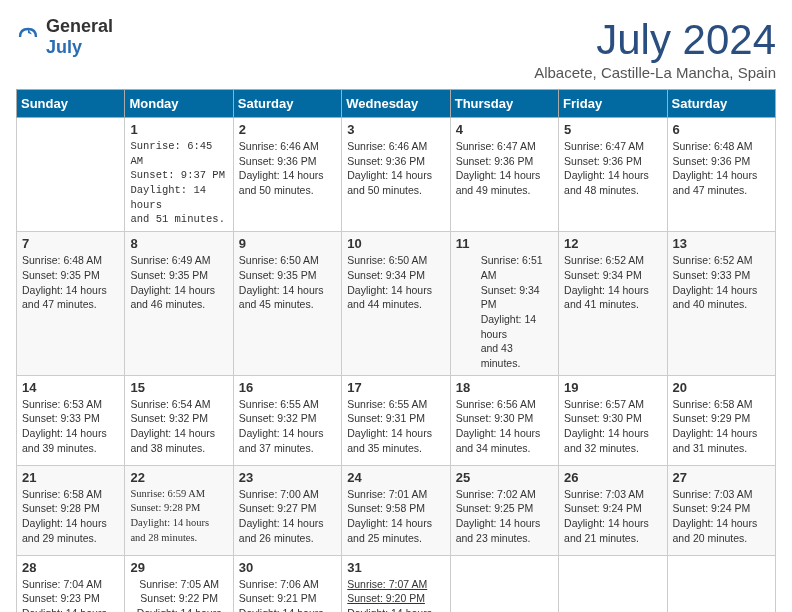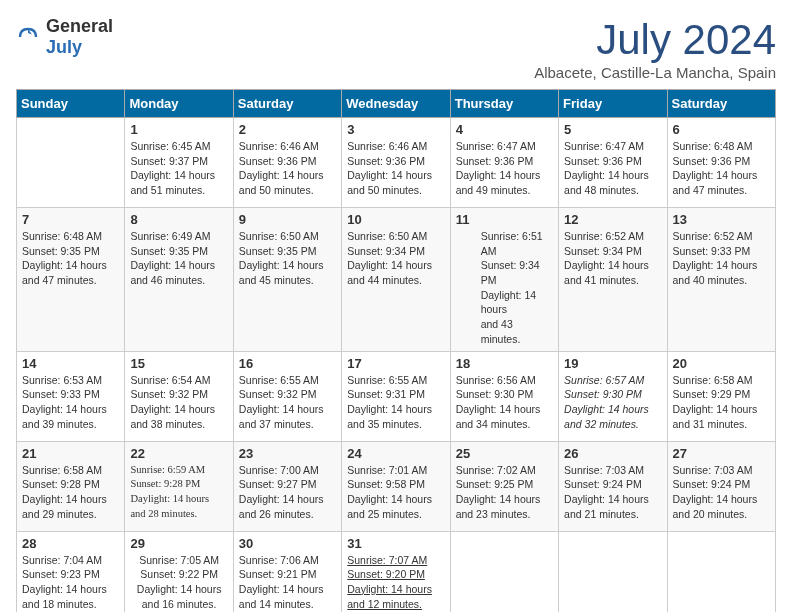--- a/index.html
+++ b/index.html
@@ -101,21 +101,21 @@
         <th>Thursday</th>
         <th>Friday</th>
         <th>Saturday</th>
       </tr>
   </thead>
   <tbody id="calendar-body">
   <tr>
         <td class="empty-cell"></td>
         <td>
           <span class="day-num">1</span>
-          <div class="day-info" style="white-space: pre-line;">Sunrise: 6:45 AM
+          <div class="day-info" style="white-space: pre-line; font-family: Liberation Mono, monospace;">Sunrise: 6:45 AM
 Sunset: 9:37 PM
 Daylight: 14 hours
 and 51 minutes.</div>
         </td>
         <td>
           <span class="day-num">2</span>
           <div class="day-info" style="white-space: pre-line;">Sunrise: 6:46 AM
 Sunset: 9:36 PM
 Daylight: 14 hours
 and 50 minutes.</div>
@@ -231,21 +231,21 @@
         </td>
         <td>
           <span class="day-num">18</span>
           <div class="day-info" style="white-space: pre-line;">Sunrise: 6:56 AM
 Sunset: 9:30 PM
 Daylight: 14 hours
 and 34 minutes.</div>
         </td>
         <td>
           <span class="day-num">19</span>
-          <div class="day-info" style="white-space: pre-line; font-style: italic;">Sunrise: 6:57 AM
+          <div class="day-info" style="white-space: pre-line;">Sunrise: 6:57 AM
 Sunset: 9:30 PM
 Daylight: 14 hours
 and 32 minutes.</div>
         </td>
         <td>
           <span class="day-num">20</span>
           <div class="day-info" style="white-space: pre-line;">Sunrise: 6:58 AM
 Sunset: 9:29 PM
 Daylight: 14 hours
 and 31 minutes.</div>

